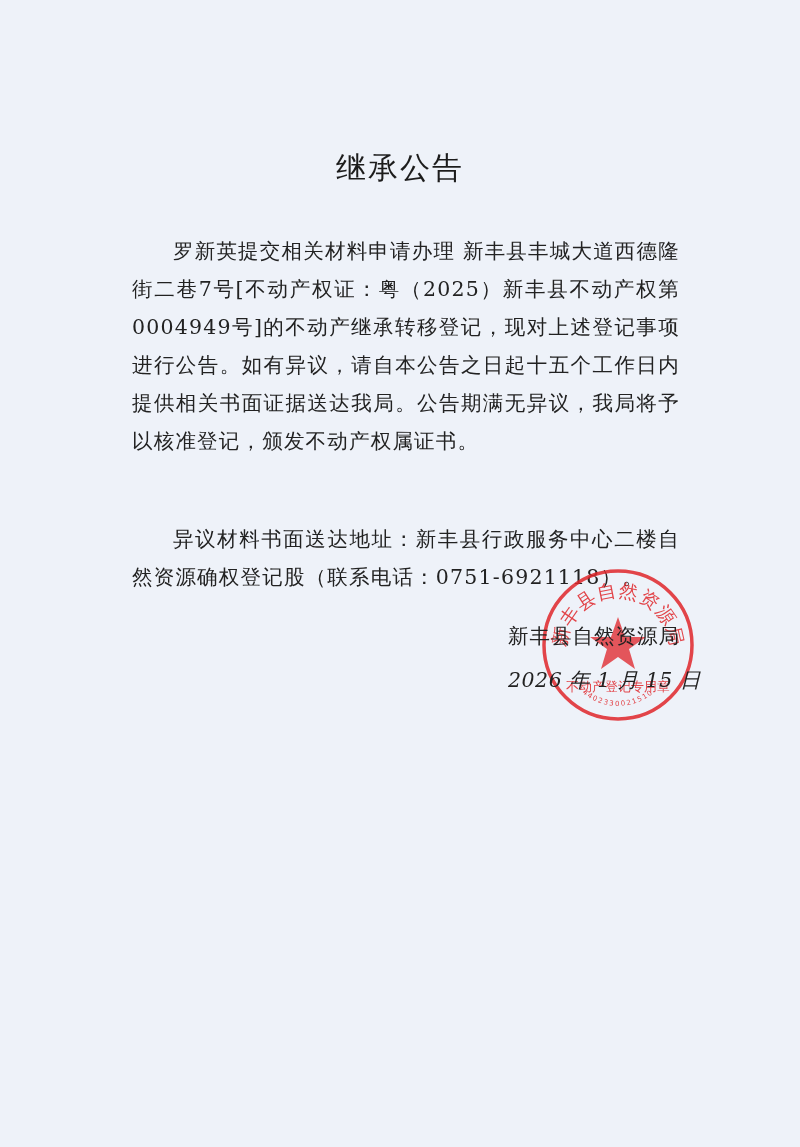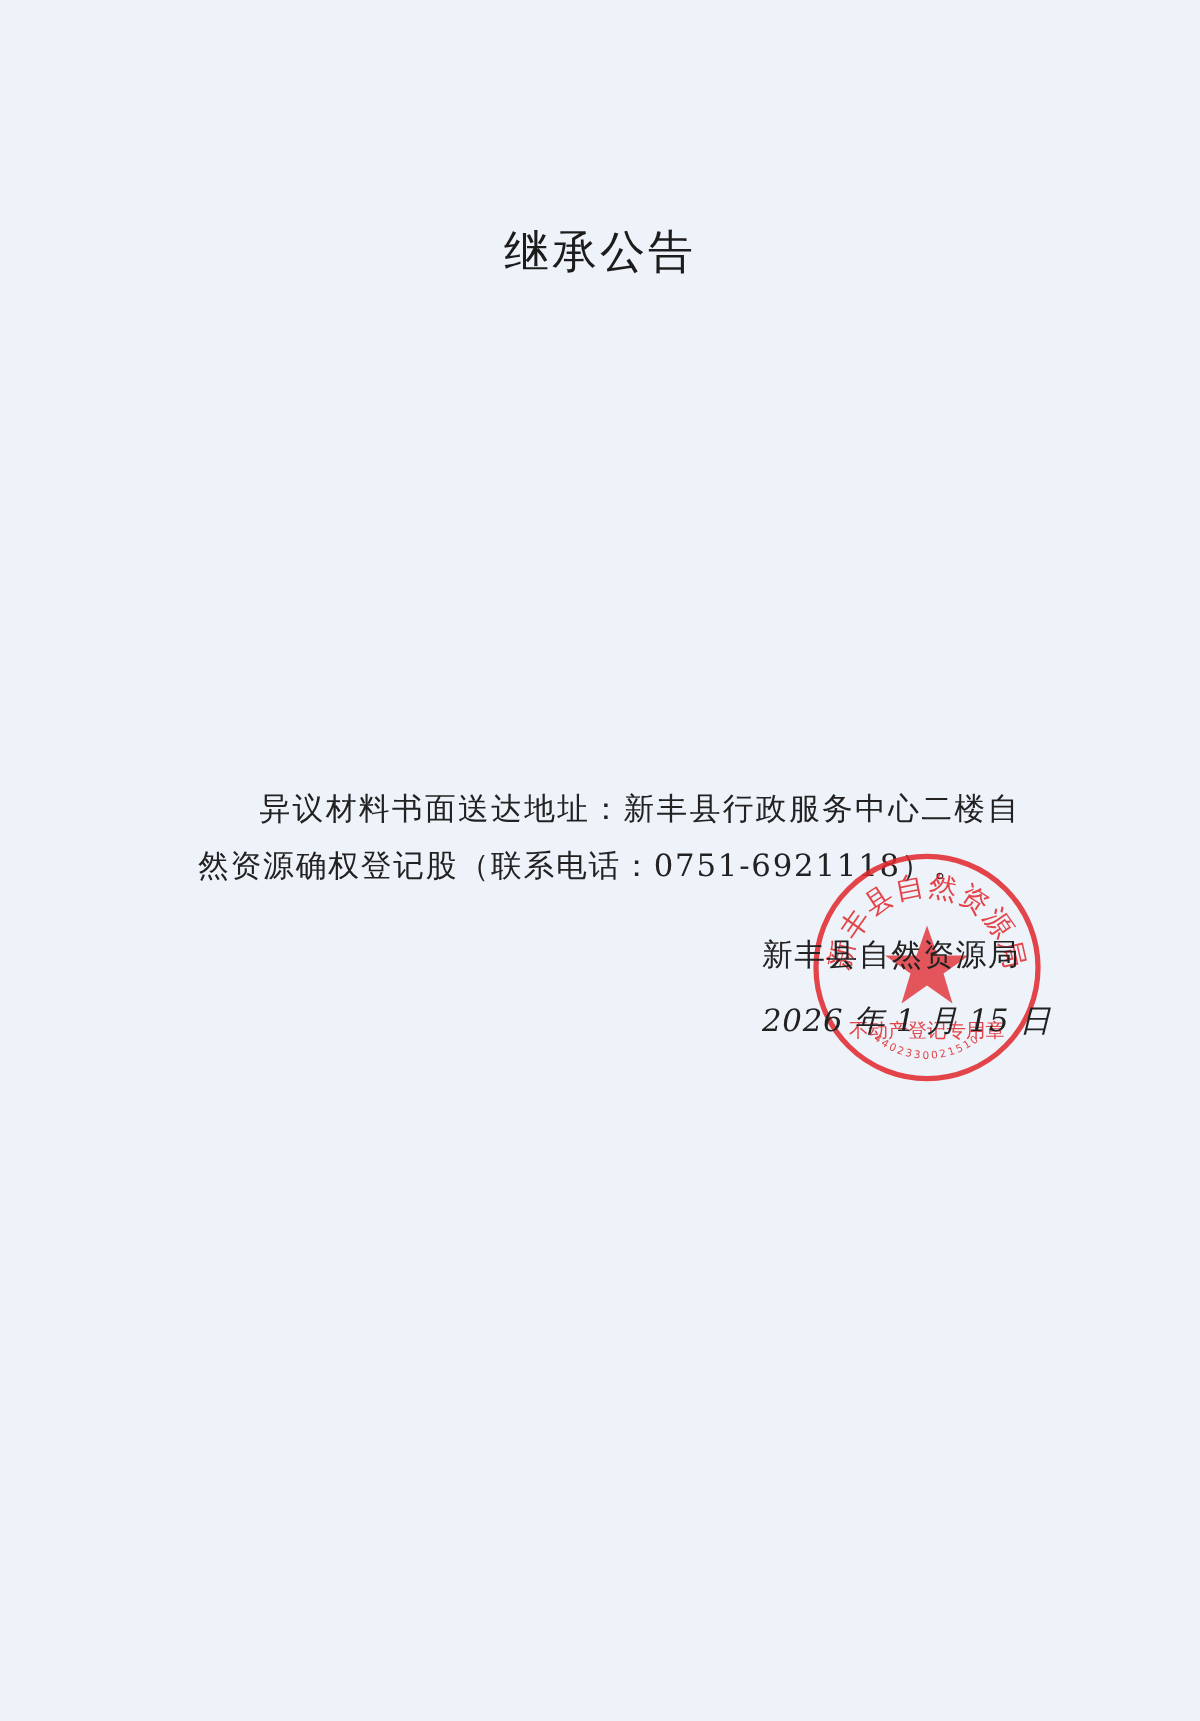--- a/index.html
+++ b/index.html
@@ -80,20 +80,23 @@
       opacity: 0.85;
     }
   </style>
 </head>
 <body>
 
 <div class="page">
 
   <div class="title">继承公告</div>
 
+  <div class="body-text para para1">
+    <p>罗新英提交相关材料申请办理 新丰县丰城大道西德隆街二巷7号[不动产权证：粤（2025）新丰县不动产权第0004949号]的不动产继承转移登记，现对上述登记事项进行公告。如有异议，请自本公告之日起十五个工作日内提供相关书面证据送达我局。公告期满无异议，我局将予以核准登记，颁发不动产权属证书。</p>
+  </div>
 
   <div class="body-text para para2">
     <p>异议材料书面送达地址：新丰县行政服务中心二楼自然资源确权登记股（联系电话：0751-6921118）。</p>
   </div>
 
   <div class="stamp">
     <svg width="160" height="160" viewBox="0 0 160 160" xmlns="http://www.w3.org/2000/svg">
       <defs>
         <path id="topArc" d="M 28 84 A 52 52 0 1 1 132 84"></path>
         <path id="codeArc" d="M 30 110 A 56 56 0 0 0 130 110"></path>

